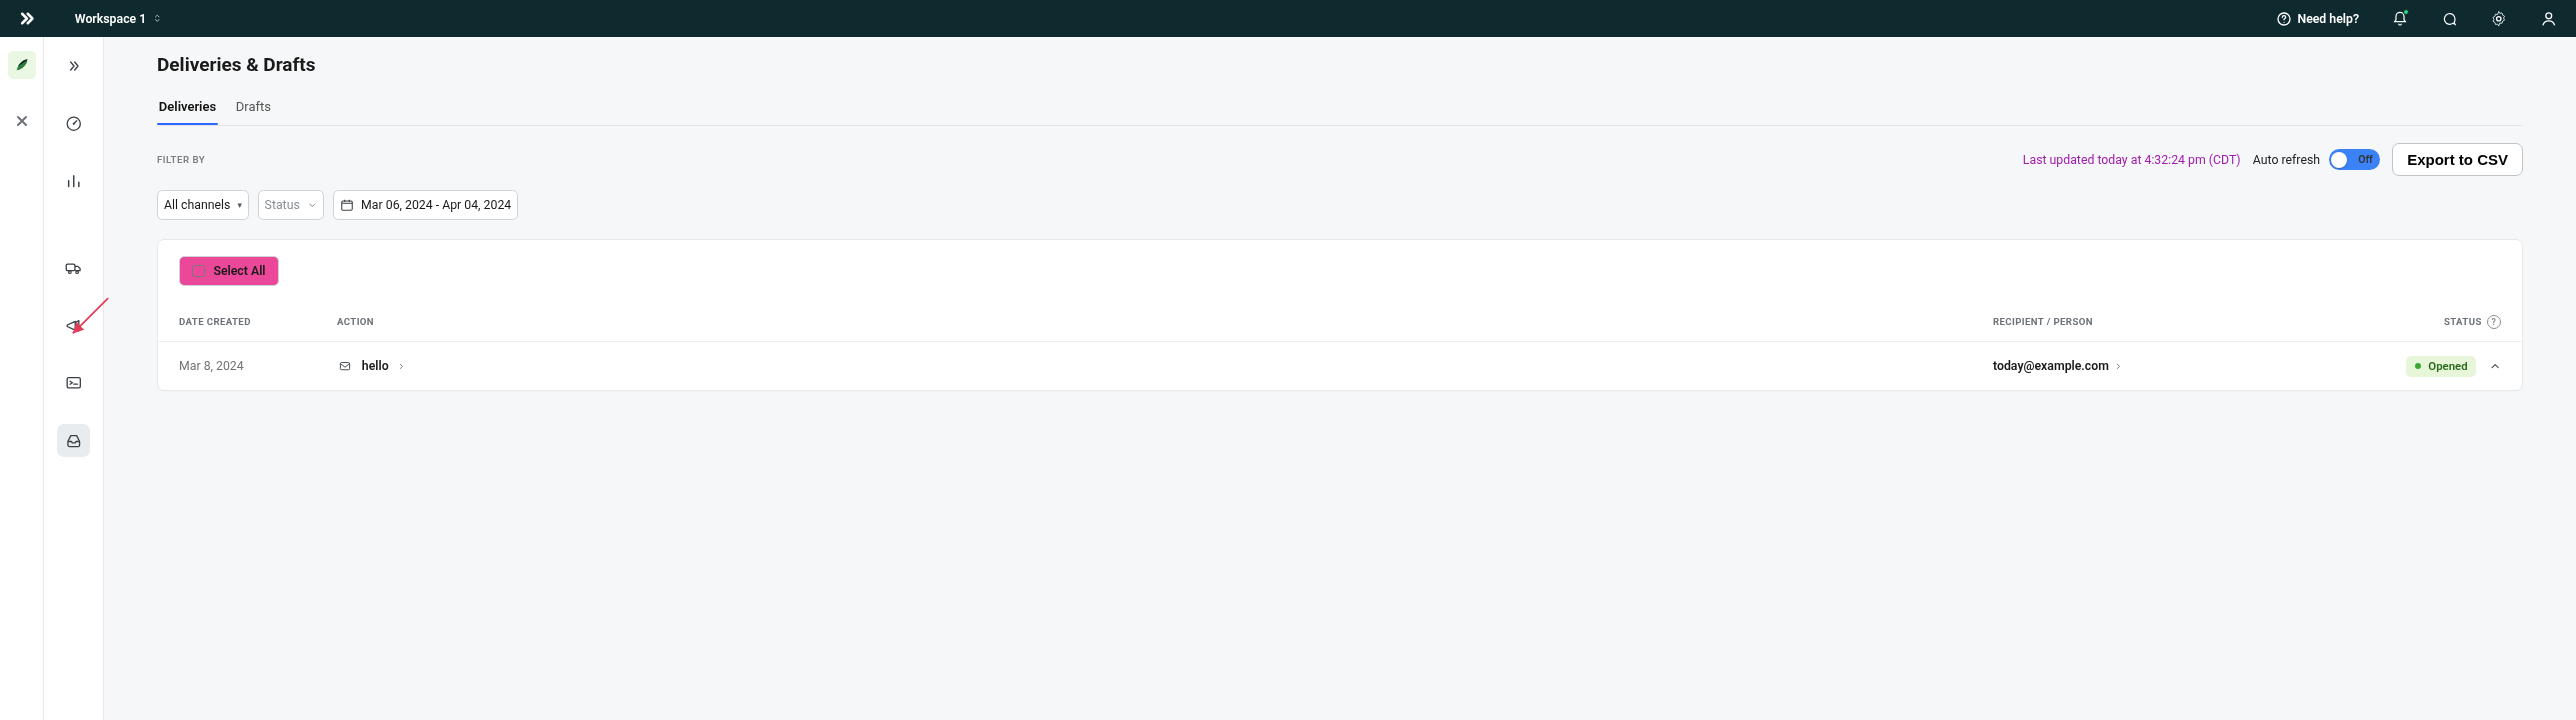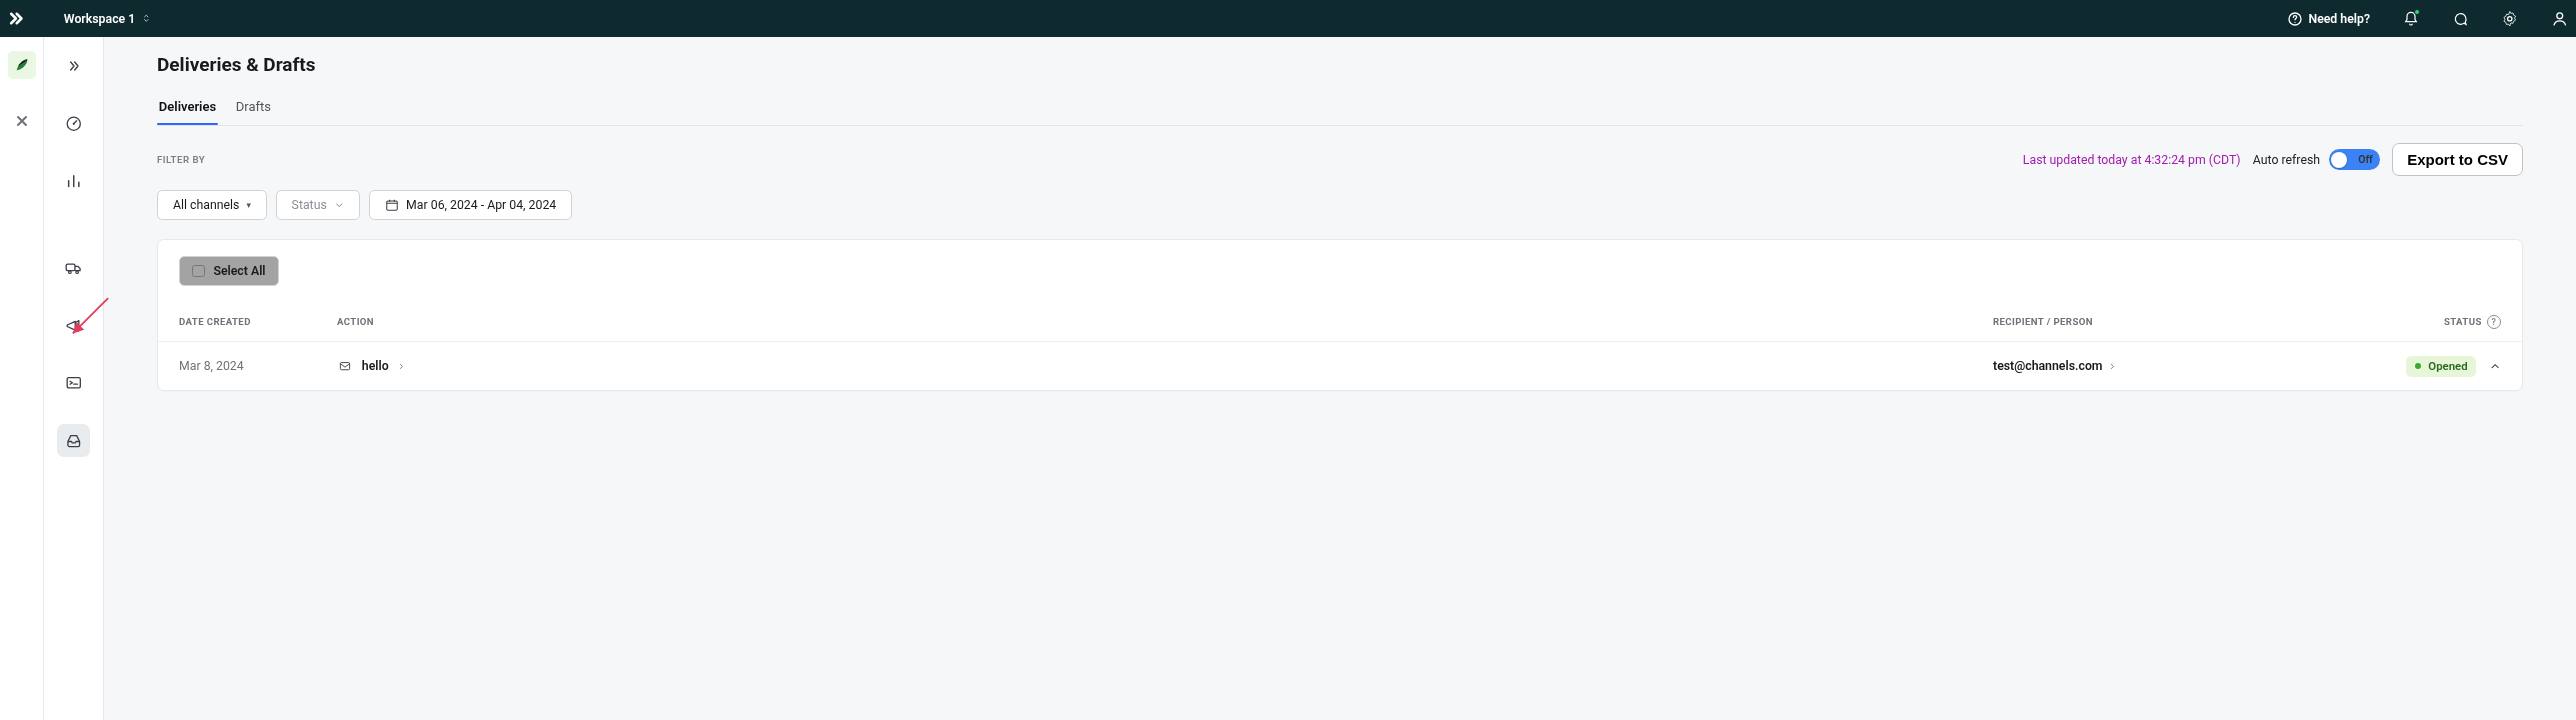--- a/index.html
+++ b/index.html
@@ -10,21 +10,21 @@
     font-size: 12.3px;
   }
 
   
   .topbar {
     height: 37px;
     background: #0e2a2f;
     color: #fff;
     display: flex;
     align-items: center;
-    padding: 0 8px;
+    padding: 0 19px;
     gap: 12.3px;
   }
   .brand-logo svg { display:block; }
   .workspace {
     display: flex; align-items: center; gap: 5.3px;
     font-weight: 600; font-size: 12.3px;
     cursor: pointer;
     margin-left: 24.5px;
   }
   .spacer { flex: 1; }
@@ -67,29 +67,29 @@
   .filter-row { display:flex; align-items:center; gap:12.3px; margin-bottom: 14px; }
   .filter-label { font-size:9.6px; letter-spacing:0.5px; color:#7a7f85; font-weight:600; margin-right:auto; }
   .last-updated { color:#a21caf; font-size:12.3px; }
   .auto-refresh { display:flex; align-items:center; gap:8.8px; color:#222; }
   .toggle { width:51px; height:21px; background:#3b82f6; border-radius:875px; position:relative; cursor:pointer; display:flex; align-items:center; justify-content:flex-end; padding:0 7px; }
   .toggle-knob { position:absolute; left:2.6px; top:2.6px; width:16px; height:16px; background:#fff; border-radius:50%; box-shadow:0 0.9px 1.8px rgba(0,0,0,0.25); }
   .toggle-label { font-size:10.5px; font-weight:600; color:#333; }
   .export-btn { border:0.9px solid #bfc4c9; background:#fff; border-radius:7px; padding:7px 14px; font-size:15px; font-weight:600; cursor:pointer; }
 
   .filters { display:flex; gap:8.8px; margin-bottom: 19px; }
-  .chip { border:0.9px solid #cfd3d7; background:#fff; border-radius:5.3px; height:30px; display:flex; align-items:center; padding:0 15px; gap:7px; font-size:12.3px; cursor:pointer; }
+  .chip { border:0.9px solid #cfd3d7; background:#fff; border-radius:5.3px; height:30px; display:flex; align-items:center; padding:0 6px; gap:7px; font-size:12.3px; cursor:pointer; }
   .chip.muted { color:#8a8f95; }
   .chevron { font-size:8.8px; color:#555; }
   .cal-icon { display:flex; align-items:center; }
 
   
   .card { background:#fff; border:0.9px solid #e6e8ea; border-radius:7px; overflow:hidden; box-shadow:0 0.9px 0.9px rgba(0,0,0,0.02); }
   .card-head { padding:16px 21px; }
-  .select-all { border:0.9px solid #cfd3d7; background:#a3a3a3; border-radius:5.3px; padding:7px 12.3px; font-size:12.3px; font-weight:600; display:inline-flex; align-items:center; gap:8.8px; cursor:pointer; }
+  .select-all { border:0.9px solid #cfd3d7; background:#ec4899; border-radius:5.3px; padding:7px 12.3px; font-size:12.3px; font-weight:600; display:inline-flex; align-items:center; gap:8.8px; cursor:pointer; }
   .checkbox { width:12.3px; height:12.3px; border:1.3px solid #777; border-radius:2.6px; display:inline-block; }
   .thead, .trow { display:grid; grid-template-columns: 158px 1fr 333px 175px; align-items:center; padding: 0 21px; }
   .thead { height:39px; font-size:9.6px; letter-spacing:0.4px; color:#6d7379; font-weight:700; text-transform:uppercase; }
   .thead .status-col { display:flex; align-items:center; gap:5.3px; justify-content:flex-end; }
   .trow { height:49px; border-top:0.9px solid #edf0f2; }
   .action-cell { display:flex; align-items:center; gap:8.8px; font-weight:600; }
   .recipient-cell { display:flex; align-items:center; gap:5.3px; font-weight:600; }
   .status-cell { display:flex; align-items:center; justify-content:flex-end; gap:12.3px; }
   .status-pill { background:#e7f6d9; color:#2b6b1e; border-radius:5.3px; padding:3.5px 8.8px; font-size:11.4px; font-weight:600; display:inline-flex; align-items:center; gap:7px; }
   .dot-green { width:6.1px; height:6.1px; border-radius:50%; background:#3aa92f; display:inline-block; }
@@ -289,21 +289,21 @@
           <svg width="16" height="12.3" viewBox="0 0 24 24" fill="none">
               <rect x="3" y="5" width="18" height="14" rx="2" stroke="#3a3f45" stroke-width="1.8"></rect>
               <path d="M3 7l9 7 9-7" stroke="#3a3f45" stroke-width="1.8"></path>
             </svg>
           <span>hello</span>
           <svg width="8.8" height="8.8" viewBox="0 0 24 24" fill="none">
               <path d="M9 6l6 6-6 6" stroke="#6d7379" stroke-width="2.5" stroke-linecap="round"></path>
             </svg>
         </div>
         <div class="recipient-cell">
-          <span>test@channels.com</span>
+          <span>today@example.com</span>
           <svg width="8.8" height="8.8" viewBox="0 0 24 24" fill="none">
               <path d="M9 6l6 6-6 6" stroke="#6d7379" stroke-width="2.5" stroke-linecap="round"></path>
             </svg>
         </div>
         <div class="status-cell">
           <span class="status-pill">
             <span class="dot-green"></span>
             <span>Opened</span>
           </span>
           <svg width="12.3" height="12.3" viewBox="0 0 24 24" fill="none">

